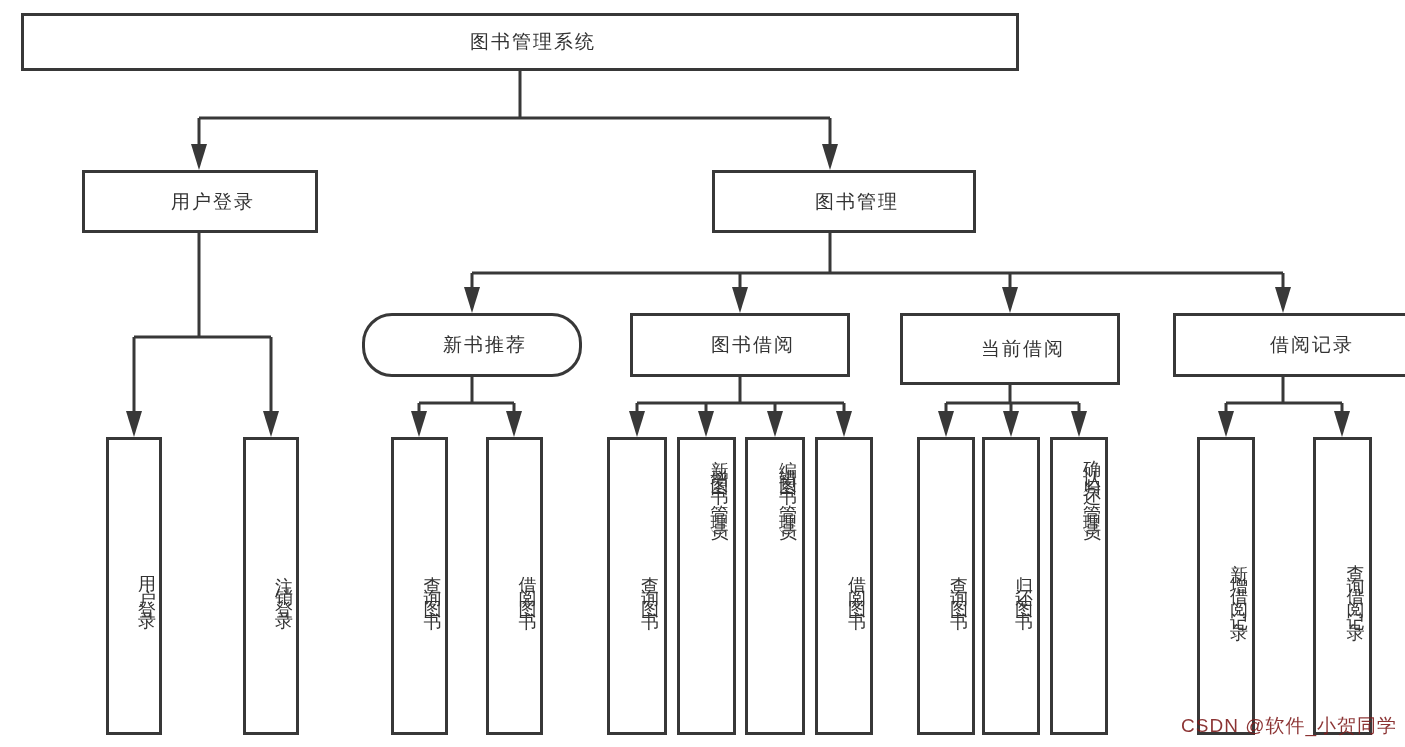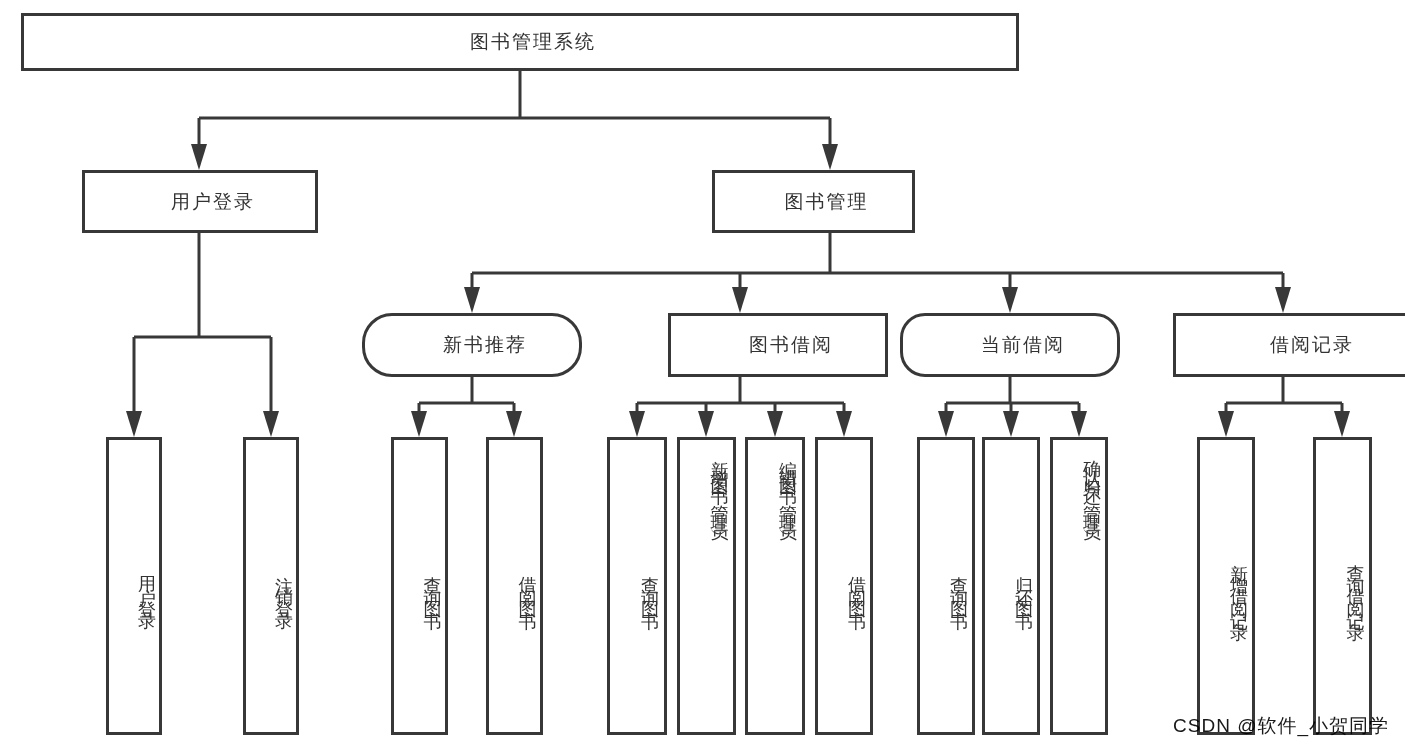--- a/index.html
+++ b/index.html
@@ -50,24 +50,24 @@
     writing-mode: vertical-rl;
     text-orientation: mixed;
     font-size: 18px;
     color: #333333;
     line-height: 1;
   }
   .v-wide  { letter-spacing: 12px; }
   .v-tight { letter-spacing: 9px; }
   .watermark {
     position: absolute;
-    right: 16px;
+    right: 8px;
     bottom: 8px;
     font-size: 19px;
-    color: #000000;
+    color: #7f1d1d;
     opacity: 0.9;
     letter-spacing: 1px;
     z-index: 2;
     white-space: nowrap;
   }
 </style>
 </head>
 <body>
 
 <div class="canvas">
@@ -103,31 +103,31 @@
     </g>
   </svg>
 
   <div class="node hnode" style="left:21px; top:13px; width:998px; height:58px;">
     <span>图书管理系统</span>
   </div>
 
   <div class="node hnode" style="left:82px; top:170px; width:236px; height:63px;">
     <span>用户登录</span>
   </div>
-  <div class="node hnode" style="left:712px; top:170px; width:203px; height:63px;">
+  <div class="node hnode" style="left:712px; top:170px; width:264px; height:63px;">
     <span>图书管理</span>
   </div>
 
   <div class="node hnode" style="left:362px; top:313px; width:220px; height:64px;border-radius:30px;">
     <span>新书推荐</span>
   </div>
-  <div class="node hnode" style="left:630px; top:313px; width:220px; height:64px;margin-left:38px;">
+  <div class="node hnode" style="left:630px; top:313px; width:220px; height:64px;">
     <span>图书借阅</span>
   </div>
-  <div class="node hnode" style="left:900px; top:313px; width:220px; height:64px;border-radius:25px;">
+  <div class="node hnode" style="left:900px; top:313px; width:220px; height:72px;">
     <span>当前借阅</span>
   </div>
   <div class="node hnode" style="left:1173px; top:313px; width:252px; height:64px;">
     <span>借阅记录</span>
   </div>
 
   <div class="node leaf" style="left:106px; width:56px;">
     <span class="vtext v-wide">用户登录</span>
   </div>
   <div class="node leaf" style="left:243px; width:56px;">

